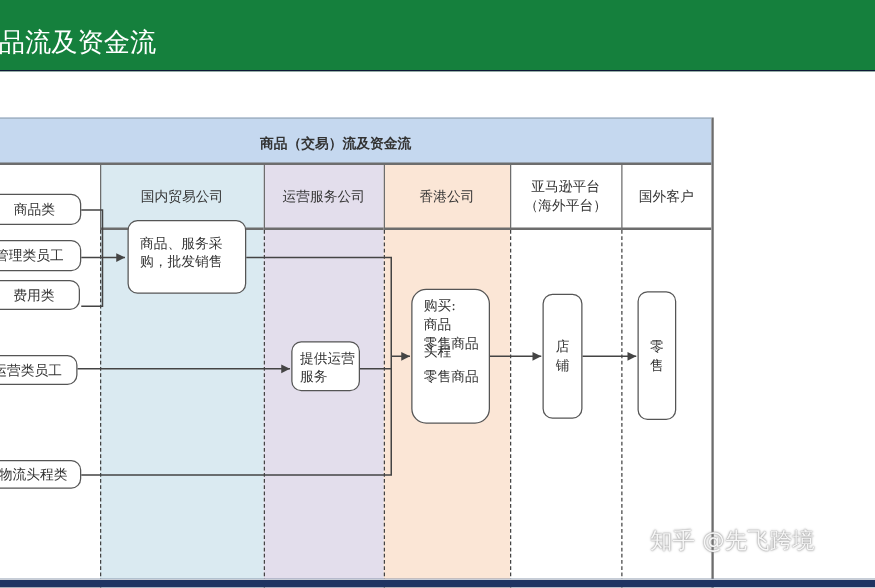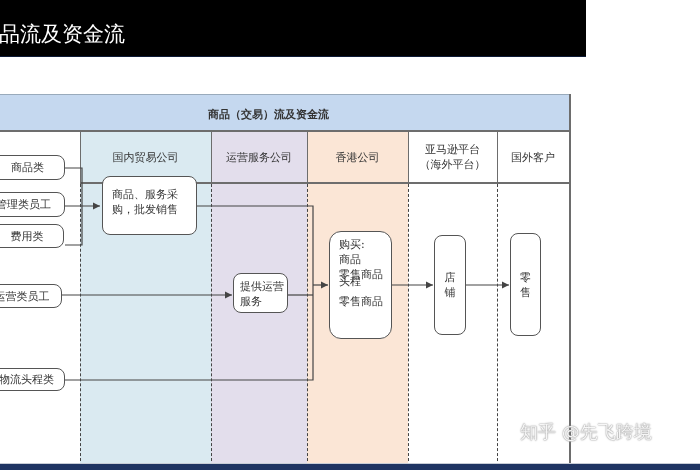--- a/index.html
+++ b/index.html
@@ -1,18 +1,18 @@
 <!DOCTYPE html>
 <html><head>
 <meta charset="utf-8">
 <style>
   * { box-sizing: border-box; margin: 0; padding: 0; }
   html, body { width: 700px; height: 470px; overflow: hidden; background: #ffffff; }
   body { position: relative; font-family: "DejaVu Serif", serif; color: #222; }
-  .title-bar { position: absolute; left: 0; top: 0; width: 586px; height: 57px; background: #000000; border-bottom: 1px solid #0d1a36; }
+  .title-bar { position: absolute; left: 0; top: 0; width: 700px; height: 57px; background: #15803d; border-bottom: 1px solid #0d1a36; }
   .title-text { position: absolute; left: -1px; top: 20px; font-family: "DejaVu Sans", sans-serif; font-size: 21px; color: #ffffff; letter-spacing: 0px; white-space: nowrap; }
   .bottom-bar { position: absolute; left: 0; top: 463px; width: 700px; height: 7px; background: #1f3462; border-top: 1px solid #c8cdd6; }
   .table { position: absolute; left: 0; top: 62px; width: 571px; height: 377px; border-right: 2px solid #6d6d6d; border-bottom: 1.5px solid #555; margin-top: 32px; }
   .head-row { position: absolute; left: 0; top: 0; width: 569px; height: 38px; background: #c5d8ef; border-top: 1px solid #9ab; border-bottom: 2px solid #6d6d6d; }
   .head-text { position: absolute; left: 208px; top: 12px; font-size: 11px; font-weight: bold; color: #333; white-space: nowrap; }
   .lane { position: absolute; top: 38px; height: 339px; }
   .lane-head { position: absolute; left: 0; top: 0; width: 100%; height: 52px; border-bottom: 2px solid #6d6d6d; display: flex; align-items: center; justify-content: center; text-align: center; font-size: 11px; line-height: 15px; color: #333; }
   .lane-head.bold { font-weight: normal; }
   .divider { position: absolute; top: 38px; width: 0; height: 52px; border-left: 1.5px solid #6d6d6d; }
   .dash { position: absolute; top: 90px; height: 287px; width: 0; border-left: 1.5px dashed #444; }

